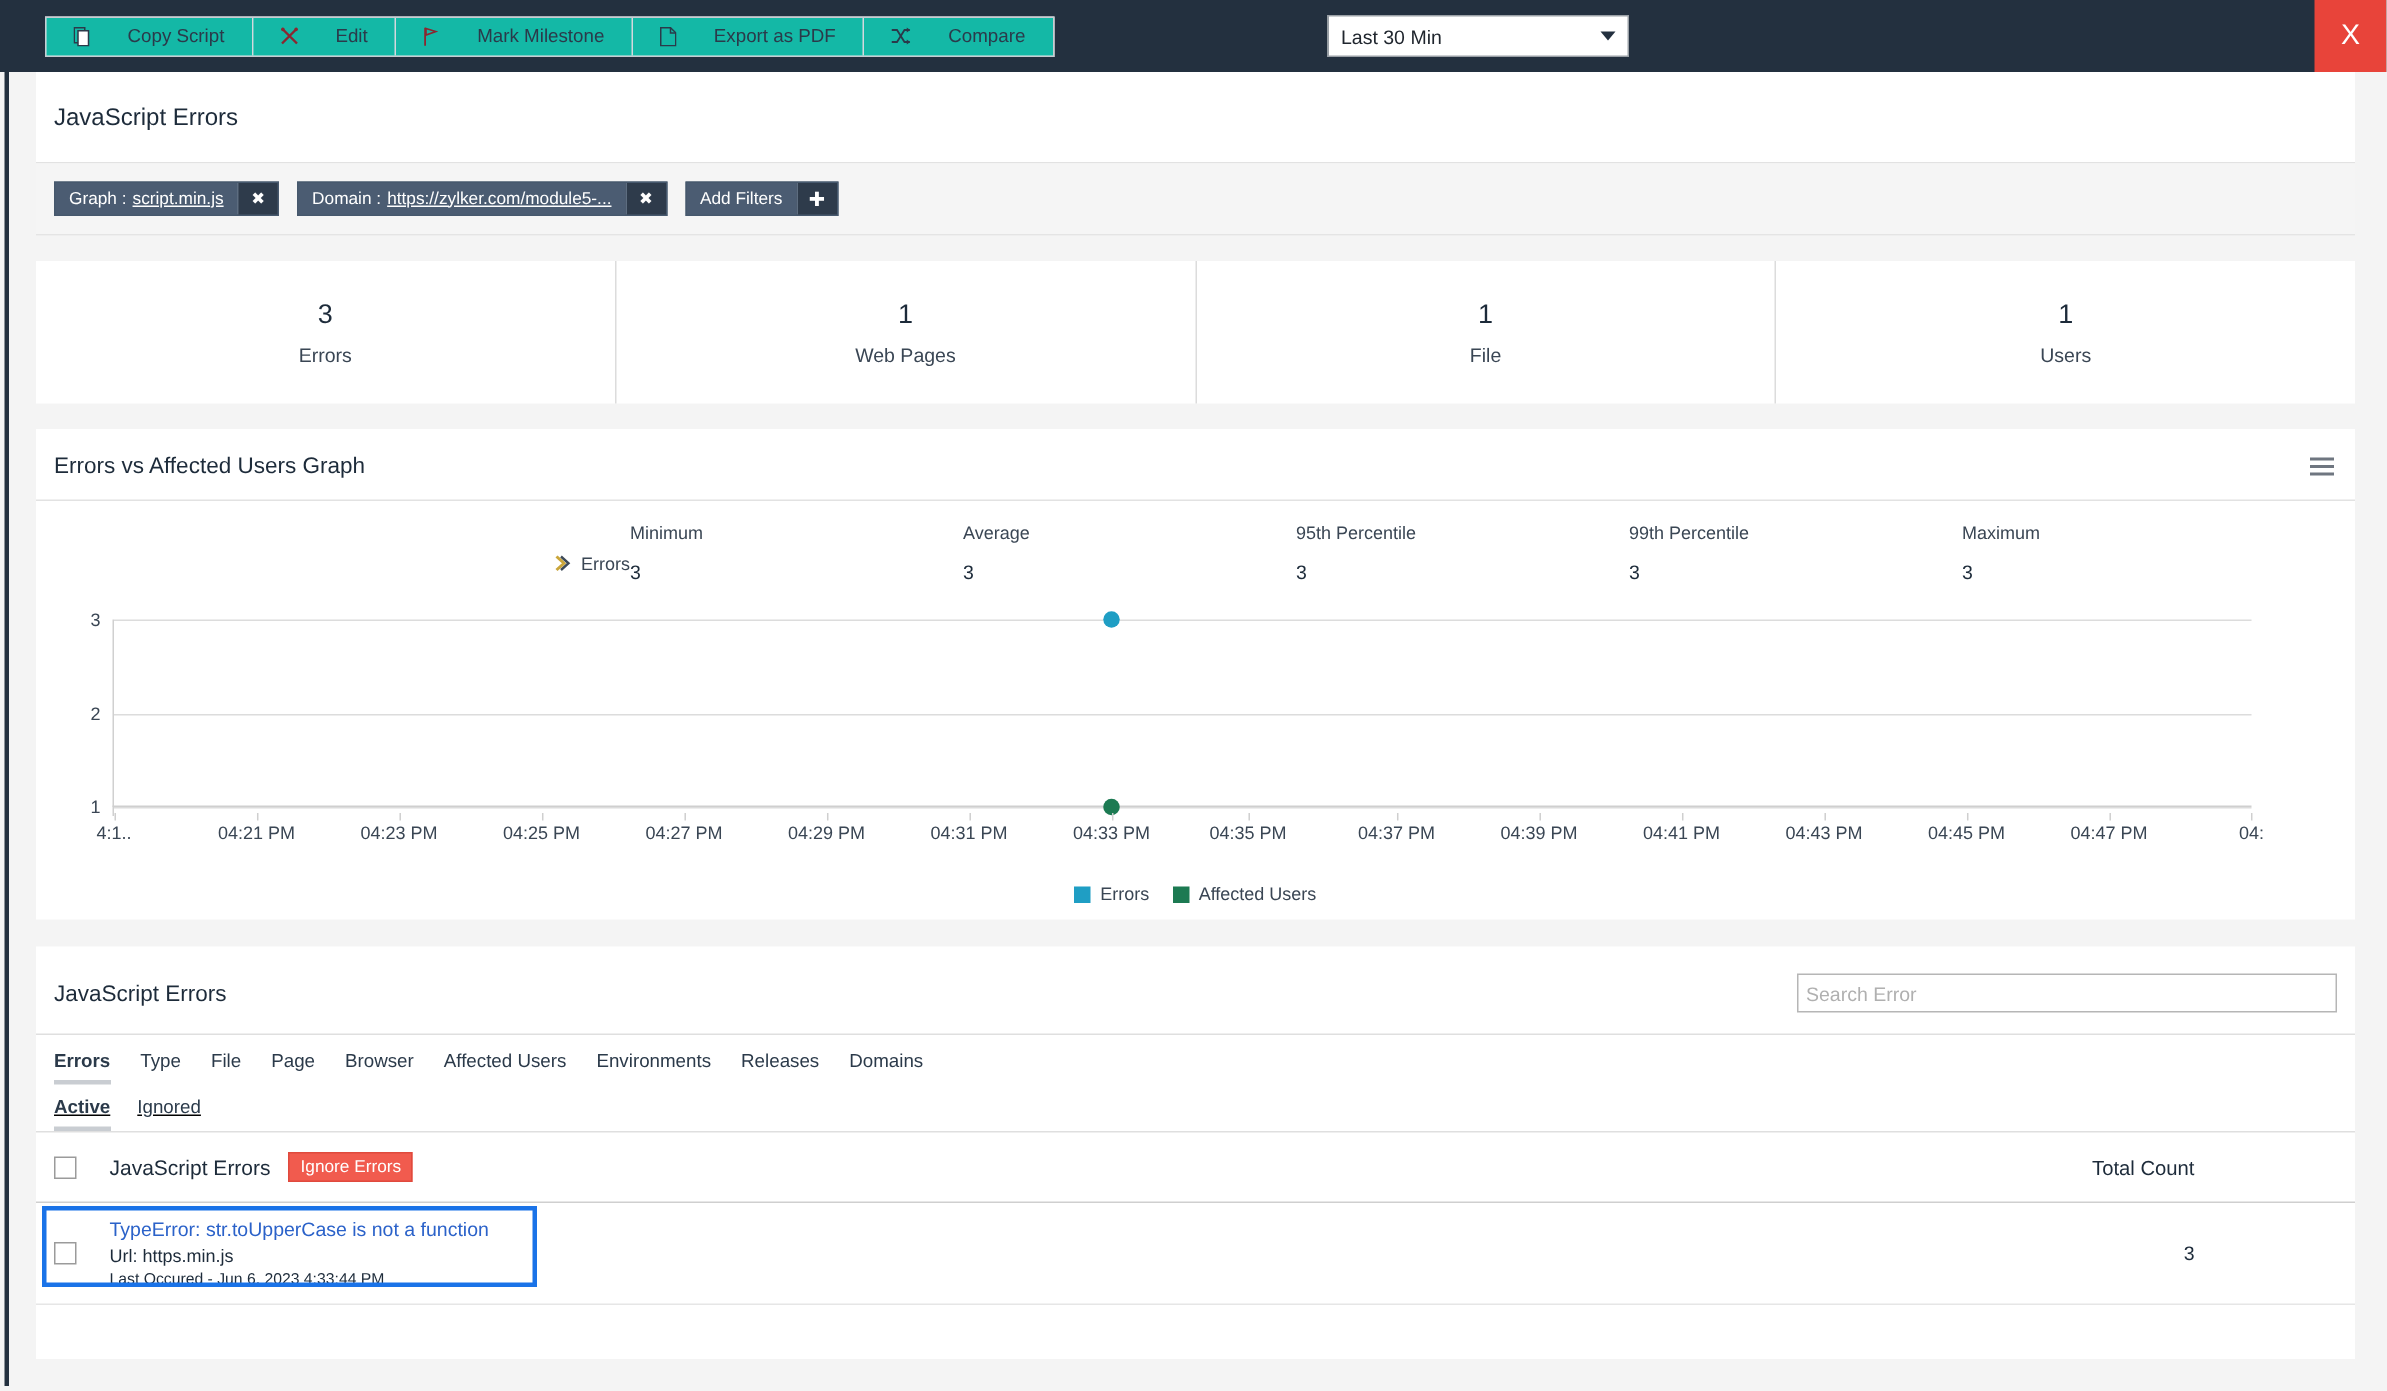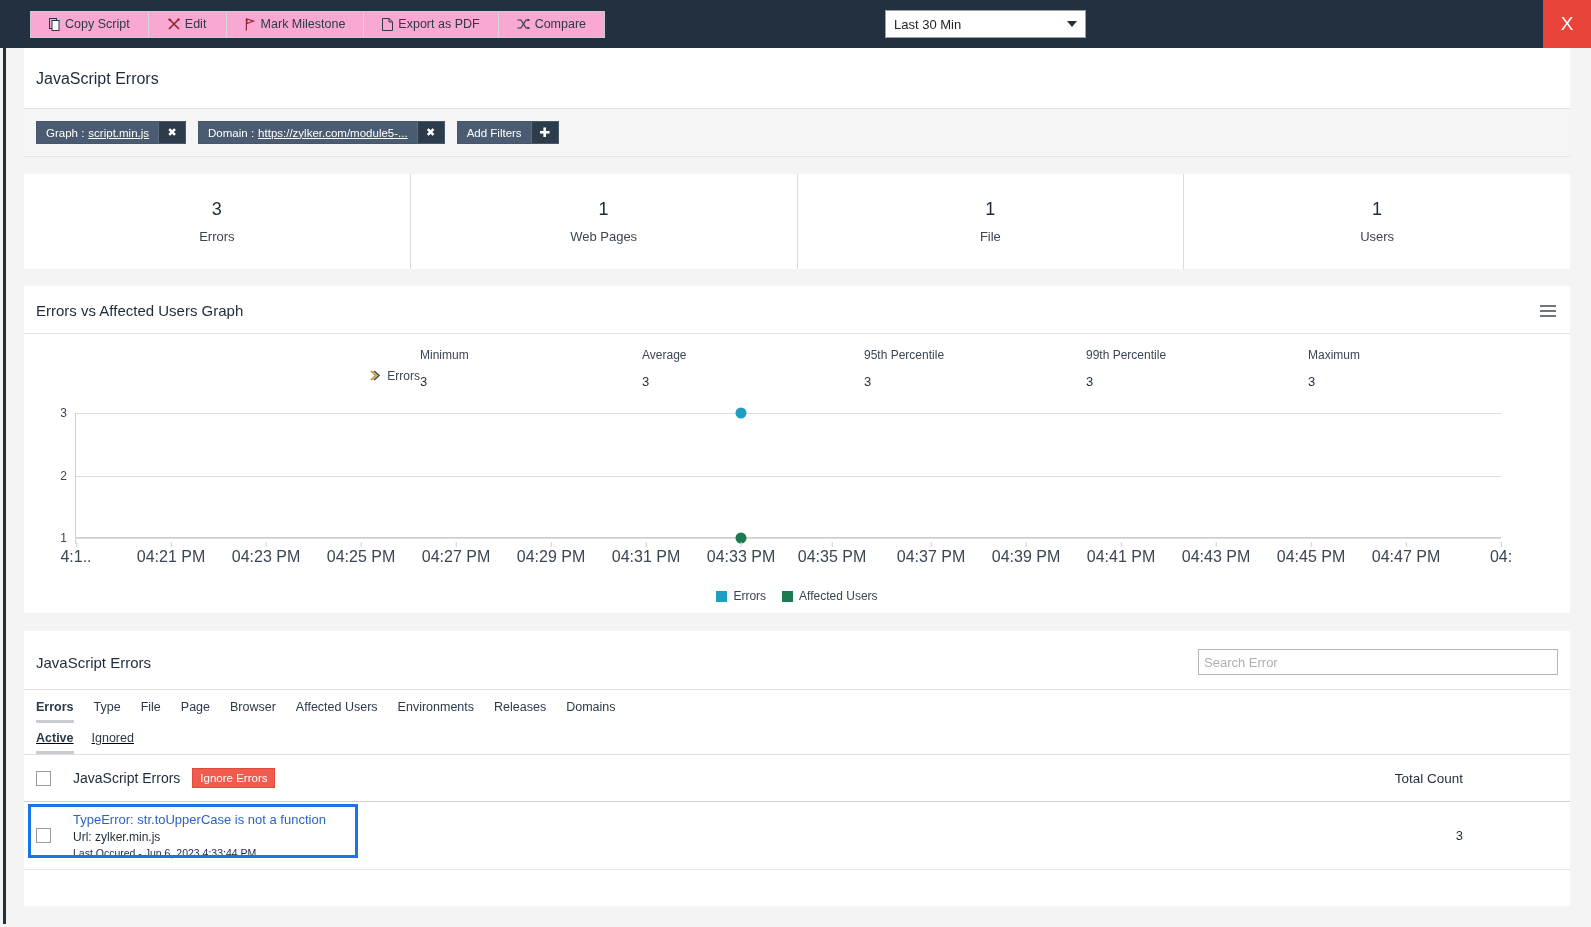--- a/index.html
+++ b/index.html
@@ -27,25 +27,25 @@
   .tool-group {
     display: flex;
     margin-left: 30px;
     background: #ffffff;
     border: 1px solid #c8ccd2;
     height: 27px;
     align-items: stretch;
   }
   .tool-btn {
     display: flex; align-items: center; justify-content: center;
-    gap: 5px;
+    gap: 25px;
     padding: 0 18px;
     font-size: 12.5px;
     color: #2b3a4a;
-    background: #f9a8d4;
+    background: #14b8a6;
     border-right: 1px solid #d4d8dd;
     cursor: pointer;
     white-space: nowrap;
     min-width: 78px;
   }
   .tool-btn:last-child { border-right: none; }
   .tool-btn .ic { display: inline-flex; align-items: center; }
   .tool-btn .ic svg { display: block; }
 
   .timebox {
@@ -225,21 +225,21 @@
     transform: translate(-50%, -50%);
   }
   .xticks {
     position: absolute;
     left: 52px; top: 143px;
     width: 1425px; height: 24px;
   }
   .xt {
     position: absolute;
     transform: translateX(-50%);
-    font-size: 16px; color: #3a4654;
+    font-size: 12px; color: #3a4654;
     white-space: nowrap;
     text-align: center;
   }
   .xt .tickmark {
     position: absolute; left: 50%; top: -6px;
     width: 1px; height: 5px; background: #cfcfcf;
   }
   .legend {
     position: absolute; left: 0; right: 0; bottom: -4px;
     display: flex; align-items: center; justify-content: center;
@@ -572,21 +572,21 @@
         <div class="count">Total Count</div>
       </div>
 
       <div class="trow">
         <div class="hl"></div>
         <div class="cb"></div>
         <div class="body">
           <div class="e-title">
             <b>TypeError</b><span>: str.toUpperCase is not a function</span>
           </div>
-          <div class="e-url">Url: zylker.min.js</div>
+          <div class="e-url">Url: https.min.js</div>
           <div class="e-time">Last Occured - Jun 6, 2023 4:33:44 PM</div>
         </div>
         <div class="count">3</div>
       </div>
     </div>
 
   </div>
 </div>
 
 </body></html>

